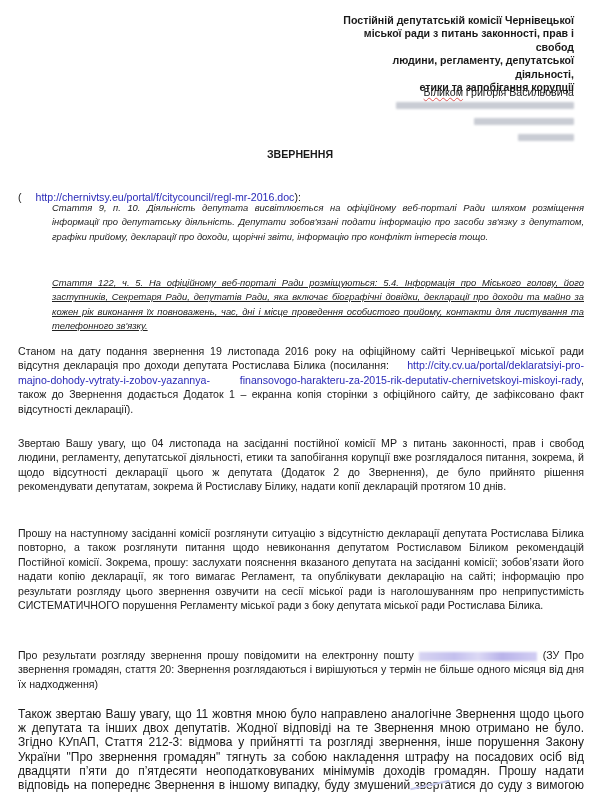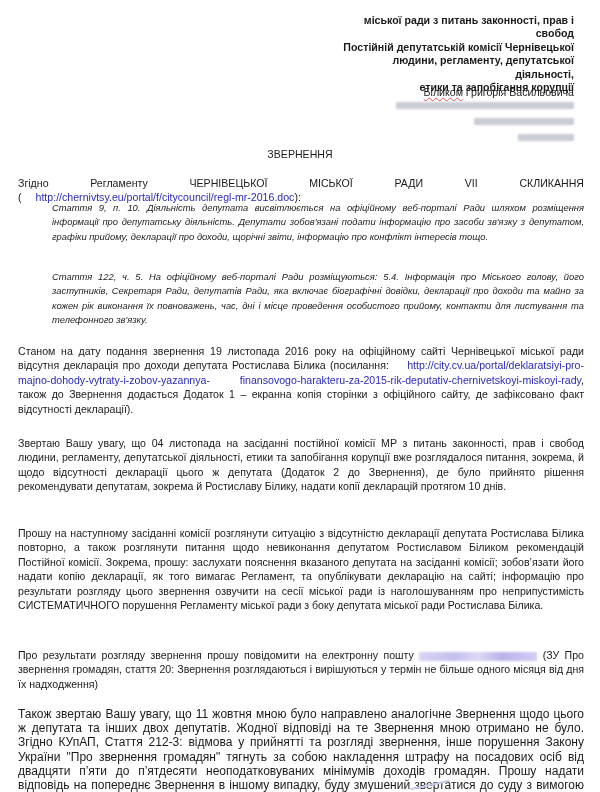--- a/index.html
+++ b/index.html
@@ -17,21 +17,21 @@
     position: absolute; right: 26px; top: 86px; width: 220px; text-align: right;
     font-size: 10.6px; line-height: 13px;
   }
   .sender .name .surname { text-decoration: underline wavy #e05050; text-decoration-thickness: 1px; }
   .blur-line {
     display: inline-block; height: 7px; background: #c9ccd4; margin-top: 3px; margin-bottom: 3px;
     filter: blur(1px); border-radius: 1px;
   }
   .title {
     position: absolute; left: 0; top: 148px; width: 600px; text-align: center;
-    font-weight: normal; font-size: 10.6px;
+    font-weight: bold; font-size: 10.6px;
   }
   .p { position: absolute; left: 18px; width: 566px; font-size: 10.6px; line-height: 14.4px; text-align: justify; }
   .p.justify-last { text-align-last: justify; }
   a.link { color: #2a2ab8; text-decoration: none; padding-left: 14px; }
   .quote { position: absolute; left: 52px; width: 532px; font-style: italic; font-size: 9.4px; line-height: 14.4px; text-align: justify; color: #222; }
   .bold { font-weight: normal; }
   .small { position: absolute; left: 18px; width: 566px; font-size: 12px; line-height: 14.2px; text-align: justify; }
   .email-blur {
     display: inline-block; width: 118px; height: 9px; vertical-align: middle;
     background: linear-gradient(90deg, #d7d4f2 0%, #c4c0ee 30%, #dcd9f5 50%, #b9b3ea 70%, #d2cef3 100%);
@@ -39,48 +39,45 @@
   }
   .stamp { position: absolute; left: 410px; top: 784px; width: 40px; height: 2px; background: #c7c9ea; transform: rotate(-12deg); }
   .line { display: block; }
 </style>
 </head>
 <body>
 
 <div class="page">
 
   <div class="addressee">
+    <span class="line">Постійній депутатській комісії Чернівецької</span>
     <span class="line">міської ради з питань законності, прав і свобод</span>
-    <span class="line">Постійній депутатській комісії Чернівецької</span>
     <span class="line">людини, регламенту, депутатської діяльності,</span>
     <span class="line">етики та запобігання корупції</span>
   </div>
 
   <div class="sender">
     <div class="name">
       <span class="surname">Біликом</span><span> Григорія Васильовича</span>
     </div>
     <div>
       <span class="blur-line" style="width:178px"></span><br>
       <span class="blur-line" style="width:100px"></span><br>
       <span class="blur-line" style="width:56px"></span>
     </div>
   </div>
 
   <div class="title">ЗВЕРНЕННЯ</div>
 
-  <div class="p justify-last" style="top:176px;">
-    <span>Згідно Регламенту ЧЕРНІВЕЦЬКОЇ МІСЬКОЇ РАДИ VII СКЛИКАННЯ</span>
-  </div>
   <div class="p" style="top:190px;">
     <span>(</span><a class="link">http://chernivtsy.eu/portal/f/citycouncil/regl-mr-2016.doc</a><span>):</span>
   </div>
 
   <div class="quote" style="top:201px;">Стаття 9, п. 10. Діяльність депутата висвітлюється на офіційному веб-порталі Ради шляхом розміщення інформації про депутатську діяльність. Депутати зобов'язані подати інформацію про засоби зв'язку з депутатом, графіки прийому, декларації про доходи, щорічні звіти, інформацію про конфлікт інтересів тощо.</div>
-  <div class="quote" style="top:270px;">Стаття 122, ч. 5. На офіційному веб-порталі Ради розміщуються: 5.4. Інформація про Міського голову, його заступників, Секретаря Ради, депутатів Ради, яка включає біографічні довідки, декларації про доходи та майно за кожен рік виконання їх повноважень, час, дні і місце проведення особистого прийому, контакти для листування та телефонного зв'язку.</div>
+  <div class="quote" style="top:276px;text-decoration:underline;">Стаття 122, ч. 5. На офіційному веб-порталі Ради розміщуються: 5.4. Інформація про Міського голову, його заступників, Секретаря Ради, депутатів Ради, яка включає біографічні довідки, декларації про доходи та майно за кожен рік виконання їх повноважень, час, дні і місце проведення особистого прийому, контакти для листування та телефонного зв'язку.</div>
 
   <div class="p" style="top:344px;">
     <span class="bold">Станом на дату подання звернення 19 листопада 2016 року на офіційному сайті Чернівецької міської ради відсутня декларація про доходи депутата Ростислава Білика</span><span> (посилання: </span><a class="link">http://city.cv.ua/portal/deklaratsiyi-pro-majno-dohody-vytraty-i-zobov-yazannya- finansovogo-harakteru-za-2015-rik-deputativ-chernivetskoyi-miskoyi-rady</a><span>, також до Звернення додається Додаток 1 – екранна копія сторінки з офіційного сайту, де зафіксовано факт відсутності декларації).</span>
   </div>
 
   <div class="p" style="top:436px;">Звертаю Вашу увагу, що 04 листопада на засіданні постійної комісії МР з питань законності, прав і свобод людини, регламенту, депутатської діяльності, етики та запобігання корупції вже розглядалося питання, зокрема, й щодо відсутності декларації цього ж депутата (Додаток 2 до Звернення), де було прийнято рішення рекомендувати депутатам, зокрема й Ростиславу Білику, надати копії декларацій протягом 10 днів.</div>
 
   <div class="p bold" style="top:526px;">Прошу на наступному засіданні комісії розглянути ситуацію з відсутністю декларації депутата Ростислава Білика повторно, а також розглянути питання щодо невиконання депутатом Ростиславом Біликом рекомендацій Постійної комісії. Зокрема, прошу: заслухати пояснення вказаного депутата на засіданні комісії; зобов’язати його надати копію декларації, як того вимагає Регламент, та опублікувати декларацію на сайті; інформацію про результати розгляду цього звернення озвучити на сесії міської ради із наголошуванням про неприпустимість СИСТЕМАТИЧНОГО порушення Регламенту міської ради з боку депутата міської ради Ростислава Білика.</div>
 
   <div class="p" style="top:648px;">

